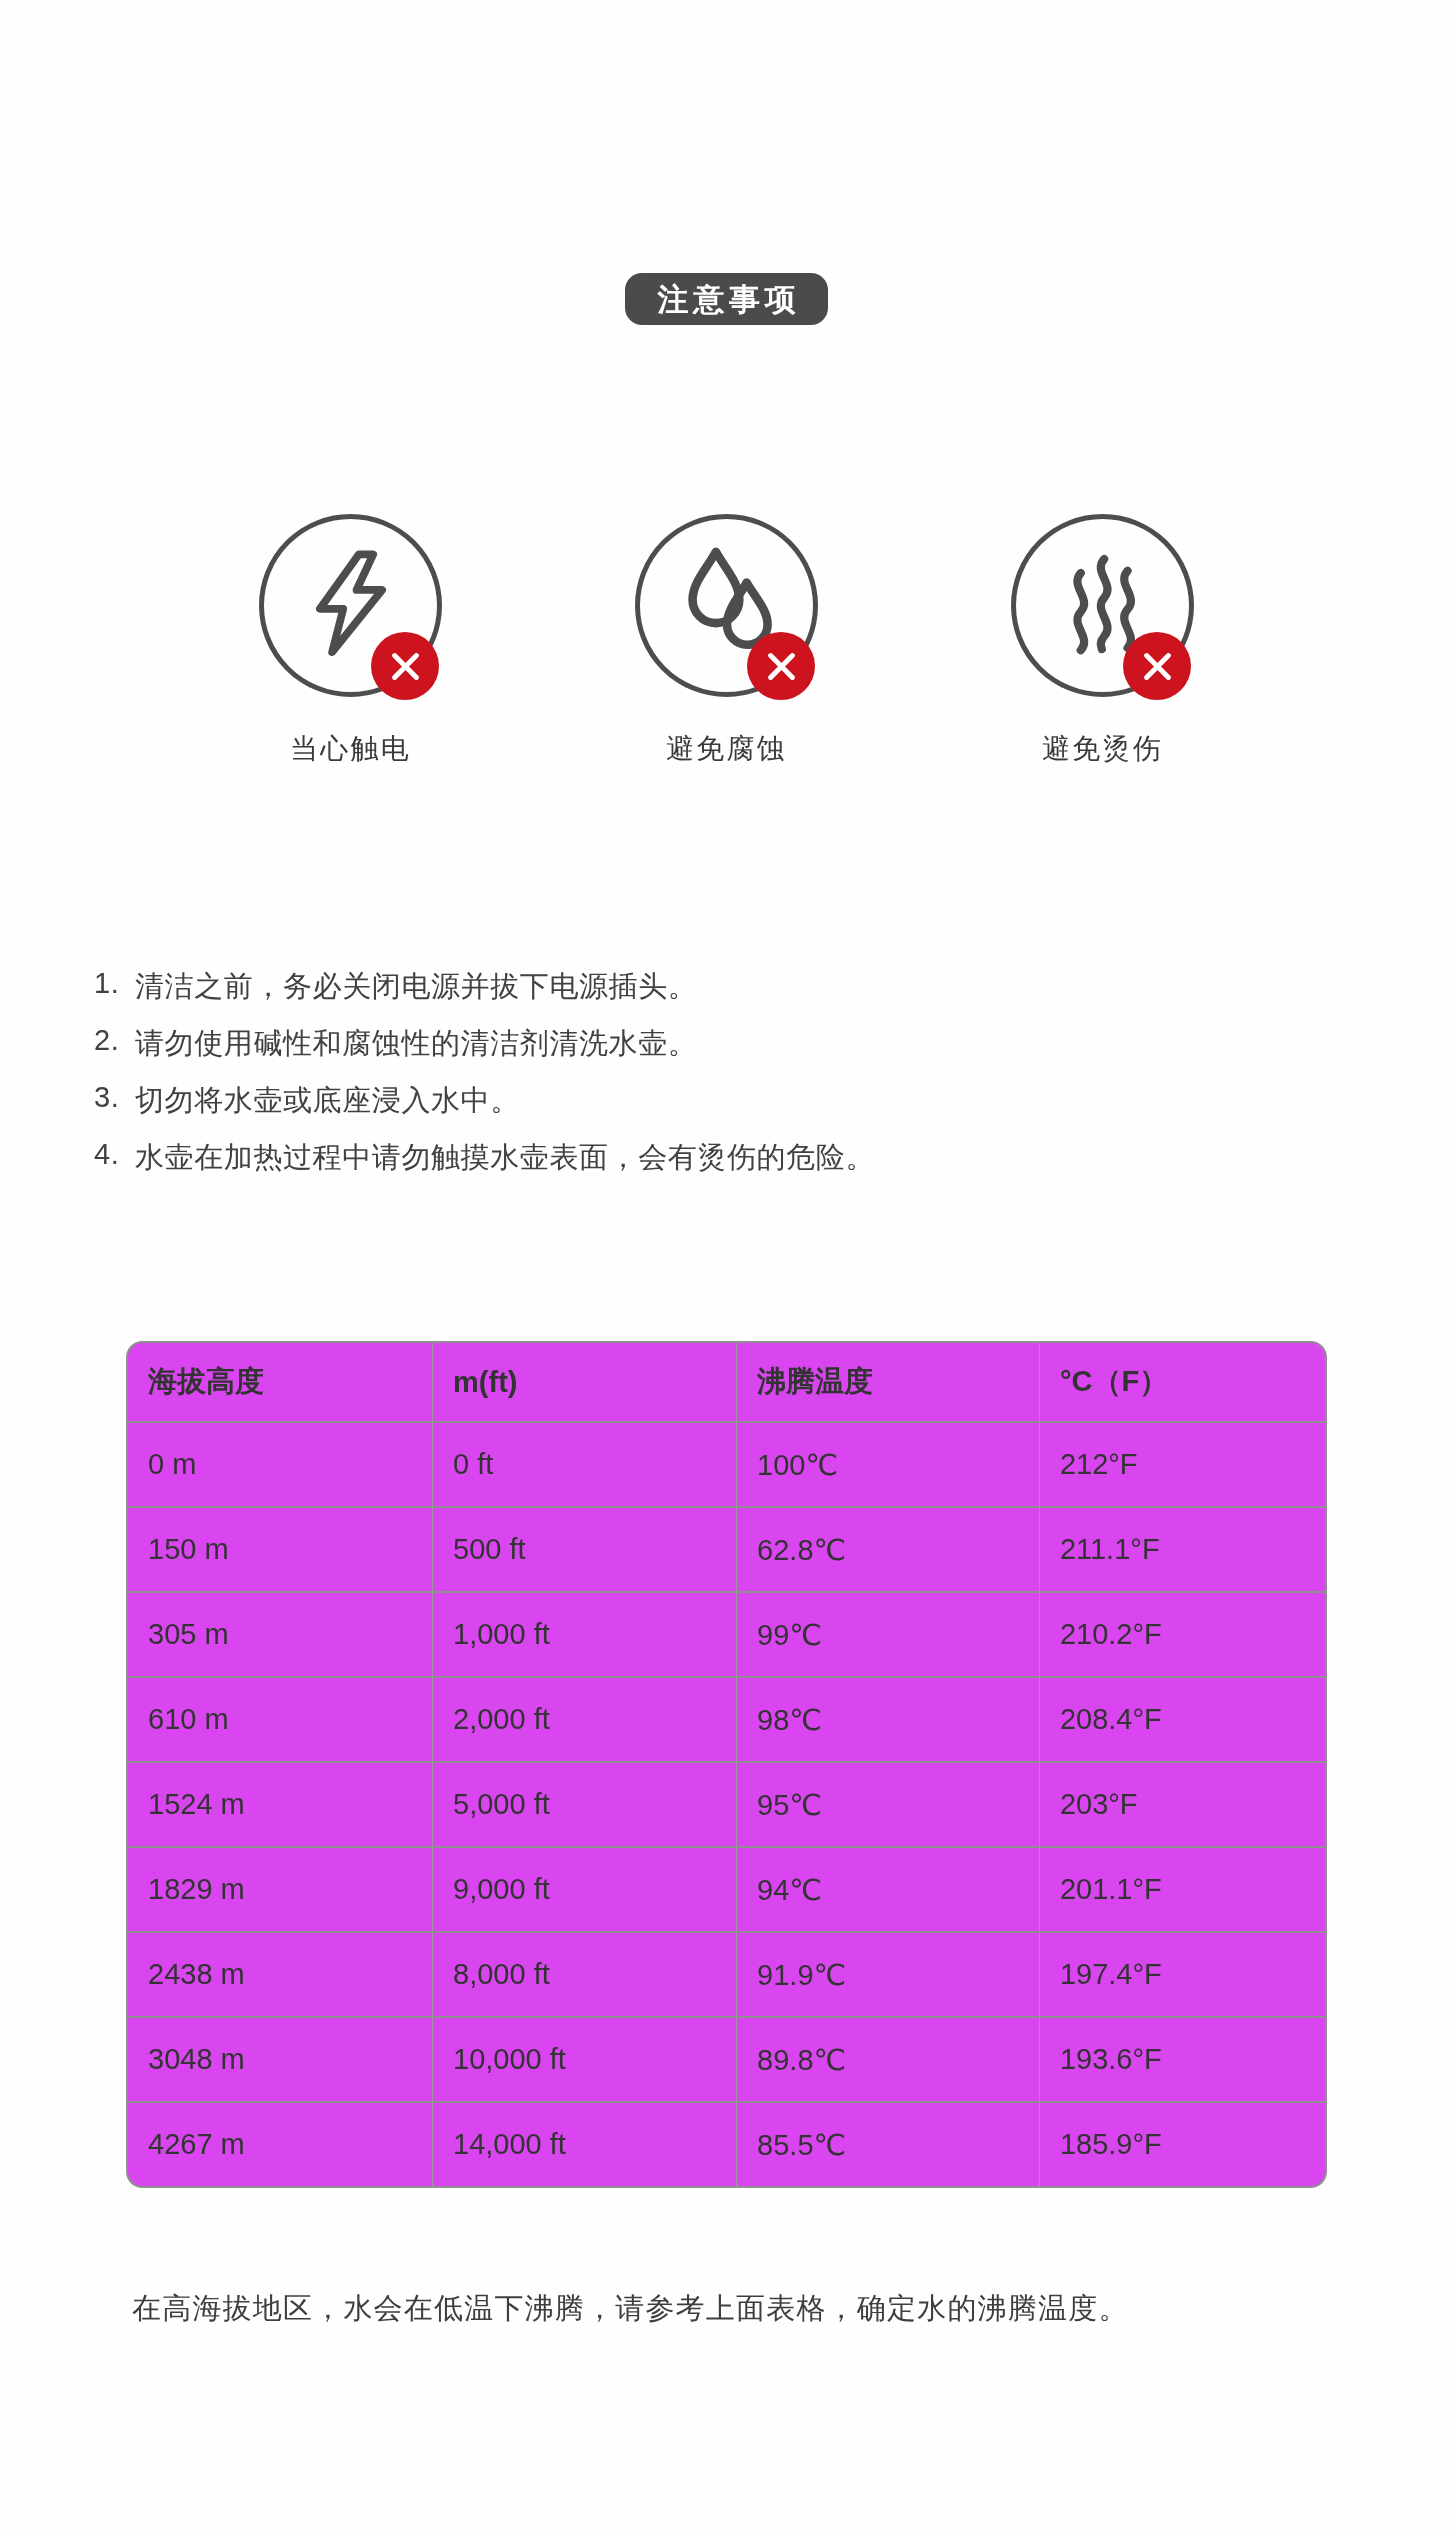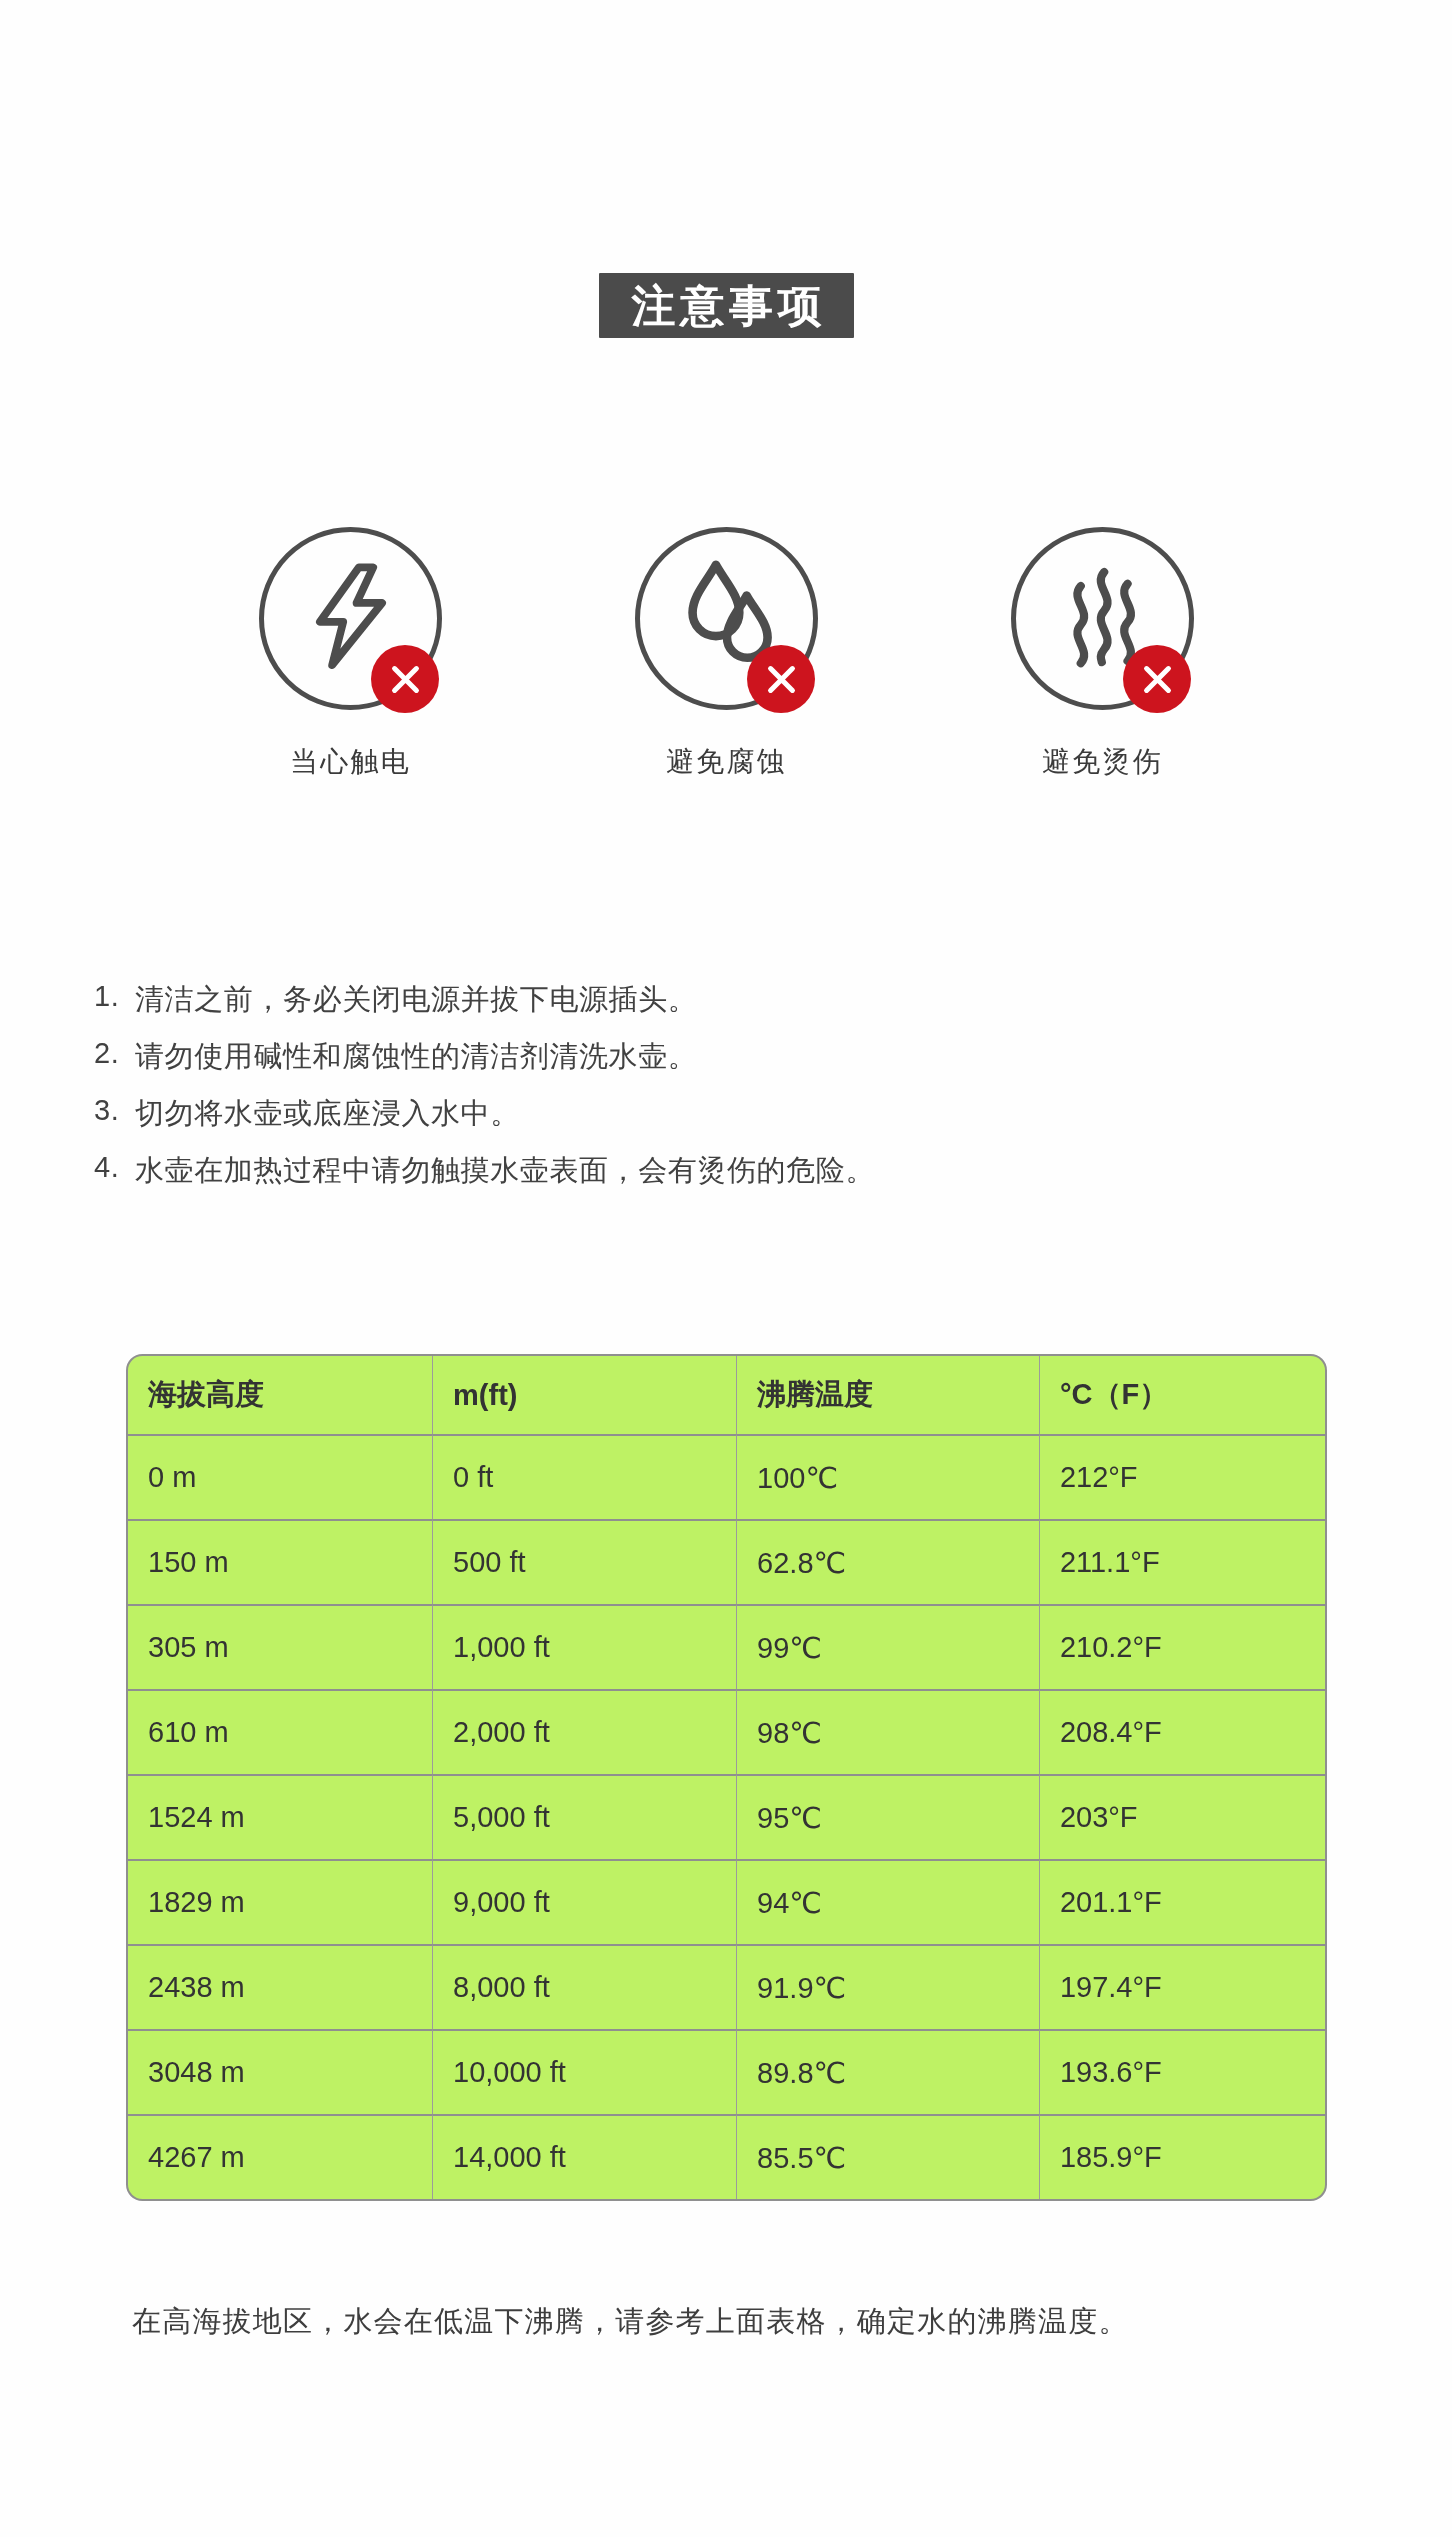--- a/index.html
+++ b/index.html
@@ -5,22 +5,22 @@
   html,body { margin:0; padding:0; background:#ffffff; }
   .page {
     position:relative; width:1453px; height:2538px; margin:0 auto;
     background:#fefefe; overflow:hidden;
     font-family:"Liberation Sans","DejaVu Sans",sans-serif; color:#3e3e3e;
   }
   
   .title-wrap { padding-top:273px; text-align:center; }
   .title-badge {
     display:inline-block; background:#4b4b4b; color:#ffffff;
-    font-size:44px; font-weight:bold; letter-spacing:4.7px;
-    padding:10.5px 28px 10.5px 33px; border-radius:1px; line-height:1;
+    font-size:31px; font-weight:bold; letter-spacing:4.7px;
+    padding:10.5px 28px 10.5px 33px; border-radius:17px; line-height:1;
   }
   
   .icons-row { margin-top:189px; display:flex; justify-content:center; gap:193px; }
   .warning { width:183px; text-align:center; }
   .circle {
     position:relative; width:183px; height:183px; box-sizing:border-box;
     border:5.3px solid #4d4d4d; border-radius:50%; background:#fefefe;
   }
   .glyph {
     position:absolute; left:50%; top:50%; transform:translate(-50%,-52%);
@@ -35,21 +35,21 @@
   
   .precautions { margin:199px 0 0 94px; padding:0; list-style:none; }
   .prec-item { display:flex; align-items:flex-start; height:57px; font-size:29px; color:#414141; letter-spacing:0.6px; }
   .prec-item .num { width:41px; flex:none; }
   .prec-item .txt { flex:1; white-space:nowrap; }
   
   .alt-table {
     margin:146px 0 4px 126px; width:1201px; table-layout:fixed;
     border-collapse:separate; border-spacing:0;
     border:2.3px solid #8f8f8f; border-radius:16.4px;
-    font-size:29px; color:#333333; background:#bef264;
+    font-size:29px; color:#333333; background:#d946ef;
   }
   .alt-table th {
     height:78px; font-weight:bold; text-align:left;
     padding:0 5.9px 0 20px; vertical-align:middle; white-space:nowrap;
   }
   .alt-table td {
     height:83px; text-align:left;
     padding:0 5.9px 0 20px; vertical-align:middle; white-space:nowrap;
   }
   .alt-table th:not(:first-child), .alt-table td:not(:first-child) { border-left:1.8px solid #9b9b9b; }

